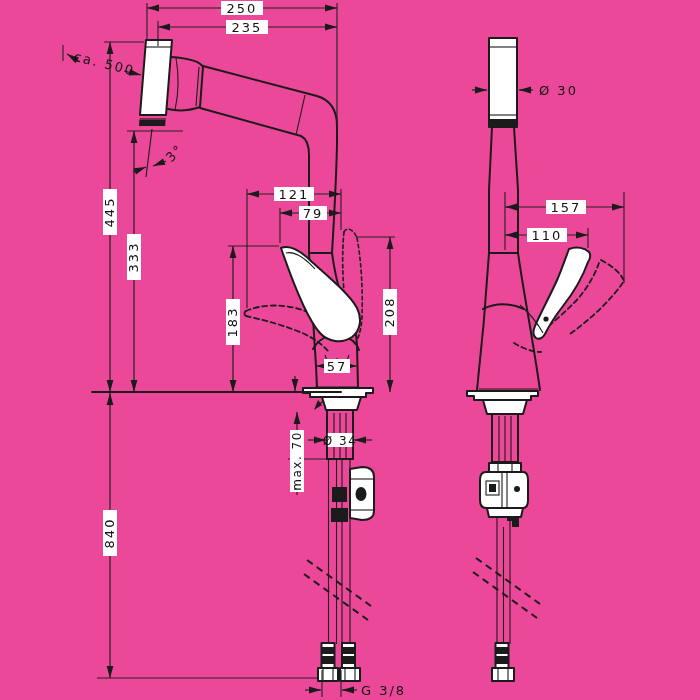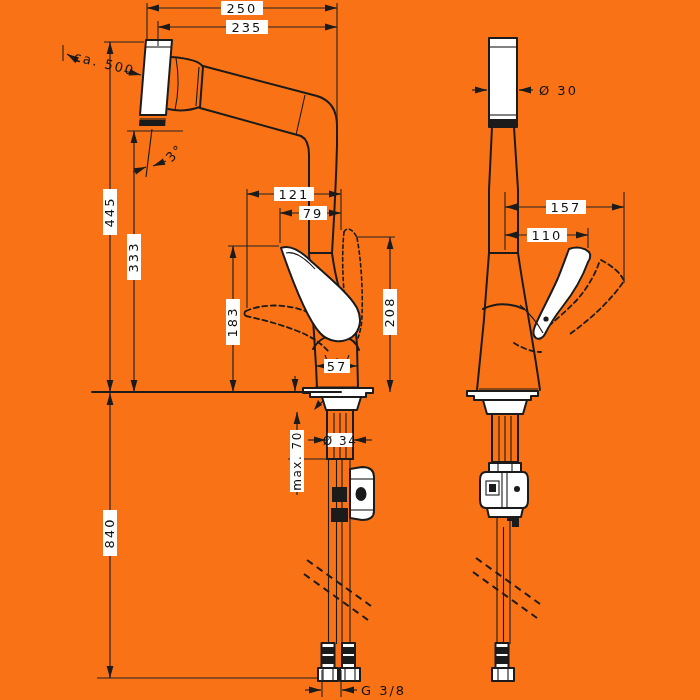--- a/index.html
+++ b/index.html
@@ -1,16 +1,16 @@
 <!DOCTYPE html>
 <html><head>
 <meta charset="utf-8">
 <style>
   html,body{margin:0;padding:0;background:#fff;}
-  .stage{width:700px;height:700px;position:relative;background:#f97316;overflow:hidden;
+  .stage{width:700px;height:700px;position:relative;background:#ec4899;overflow:hidden;
          font-family:"DejaVu Sans","Liberation Sans",sans-serif;}
   svg{display:block;}
   .obj{stroke:#1b1b1b;stroke-width:2;fill:none;stroke-linecap:round;stroke-linejoin:round;}
   .objw{stroke:#1b1b1b;stroke-width:2;fill:#ffffff;stroke-linejoin:round;}
   .thin{stroke:#1b1b1b;stroke-width:1.1;fill:none;}
   .dim{stroke:#222;stroke-width:1.2;fill:none;}
   .ext{stroke:#222;stroke-width:1.1;fill:none;}
   .dash{stroke:#1b1b1b;stroke-width:1.8;fill:none;stroke-dasharray:5 3.5;stroke-linecap:round;}
   .dot{stroke:#1b1b1b;stroke-width:1.6;fill:none;stroke-dasharray:3.5 3;stroke-linecap:round;}
   .brk{stroke:#1b1b1b;stroke-width:2;fill:none;stroke-dasharray:7 5;}

